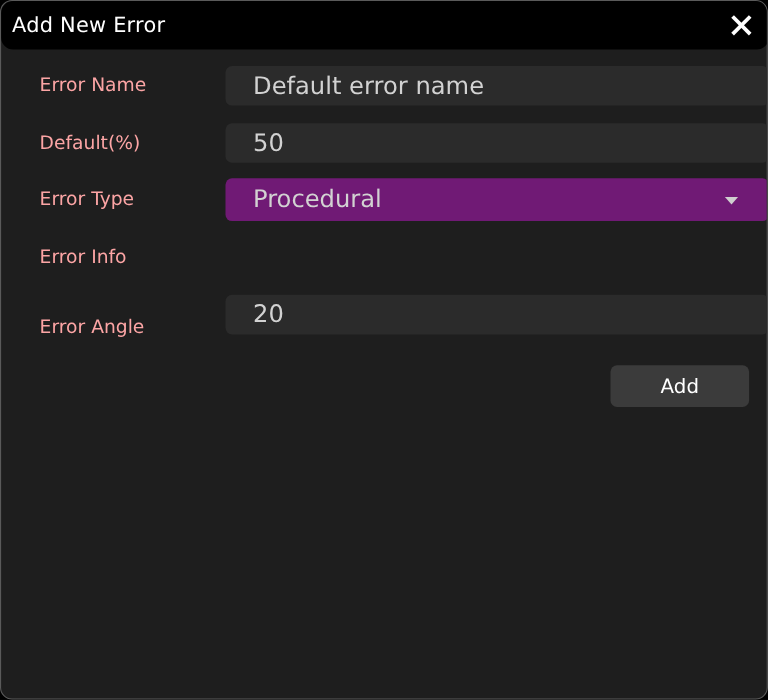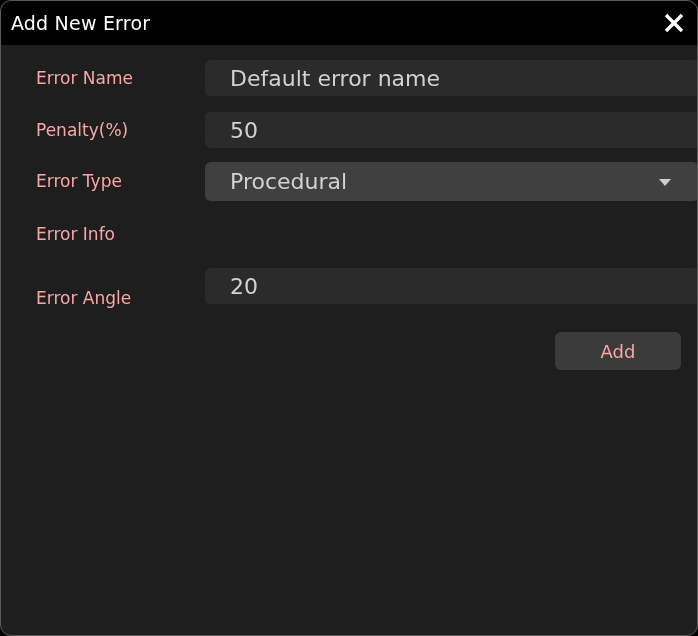--- a/index.html
+++ b/index.html
@@ -30,20 +30,21 @@
   
   .titlebar {
     position: absolute;
     left: 0;
     top: 0;
     width: 698px;
     height: 44px;
     background: #000000;
     border-top-left-radius: 10px;
     border-top-right-radius: 10px;
+    border-radius: 11px;
   }
   .title-text {
     position: absolute;
     left: 10px;
     top: 0;
     height: 44px;
     line-height: 44px;
     color: #ffffff;
     font-size: 19px;
     letter-spacing: 0.2px;
@@ -92,21 +93,21 @@
     font-size: 22px;
     padding-left: 25px;
     display: flex;
     align-items: center;
     cursor: text;
     overflow: hidden;
     white-space: nowrap;
   }
   .field.select {
     cursor: pointer;
-    background: #404040;
+    background: #701a75;
   }
   .chevron {
     position: absolute;
     right: 28px;
     top: 50%;
     margin-top: -3px;
     width: 0;
     height: 0;
     border-left: 6px solid transparent;
     border-right: 6px solid transparent;
@@ -136,21 +137,21 @@
 
   
   .submit-button {
     position: absolute;
     left: 554px;
     top: 331px;
     width: 126px;
     height: 38px;
     background: #3b3b3b;
     border-radius: 6px;
-    color: #fca5a5;
+    color: #ffffff;
     font-size: 18px;
     display: flex;
     align-items: center;
     justify-content: center;
     cursor: pointer;
     border: none;
     font-family: "DejaVu Sans", sans-serif;
   }
 
   .body-blank {
@@ -179,21 +180,21 @@
   </div>
 
   <div class="form">
 
     <div class="row row-1">
       <div class="row-label">Error Name</div>
       <div class="field" title="Default error name">Default error name</div>
     </div>
 
     <div class="row row-2">
-      <div class="row-label">Penalty(%)</div>
+      <div class="row-label">Default(%)</div>
       <div class="field" title="50">50</div>
     </div>
 
     <div class="row row-3">
       <div class="row-label">Error Type</div>
       <div class="field select">
         <span>Procedural</span>
         <span class="chevron"></span>
       </div>
     </div>

